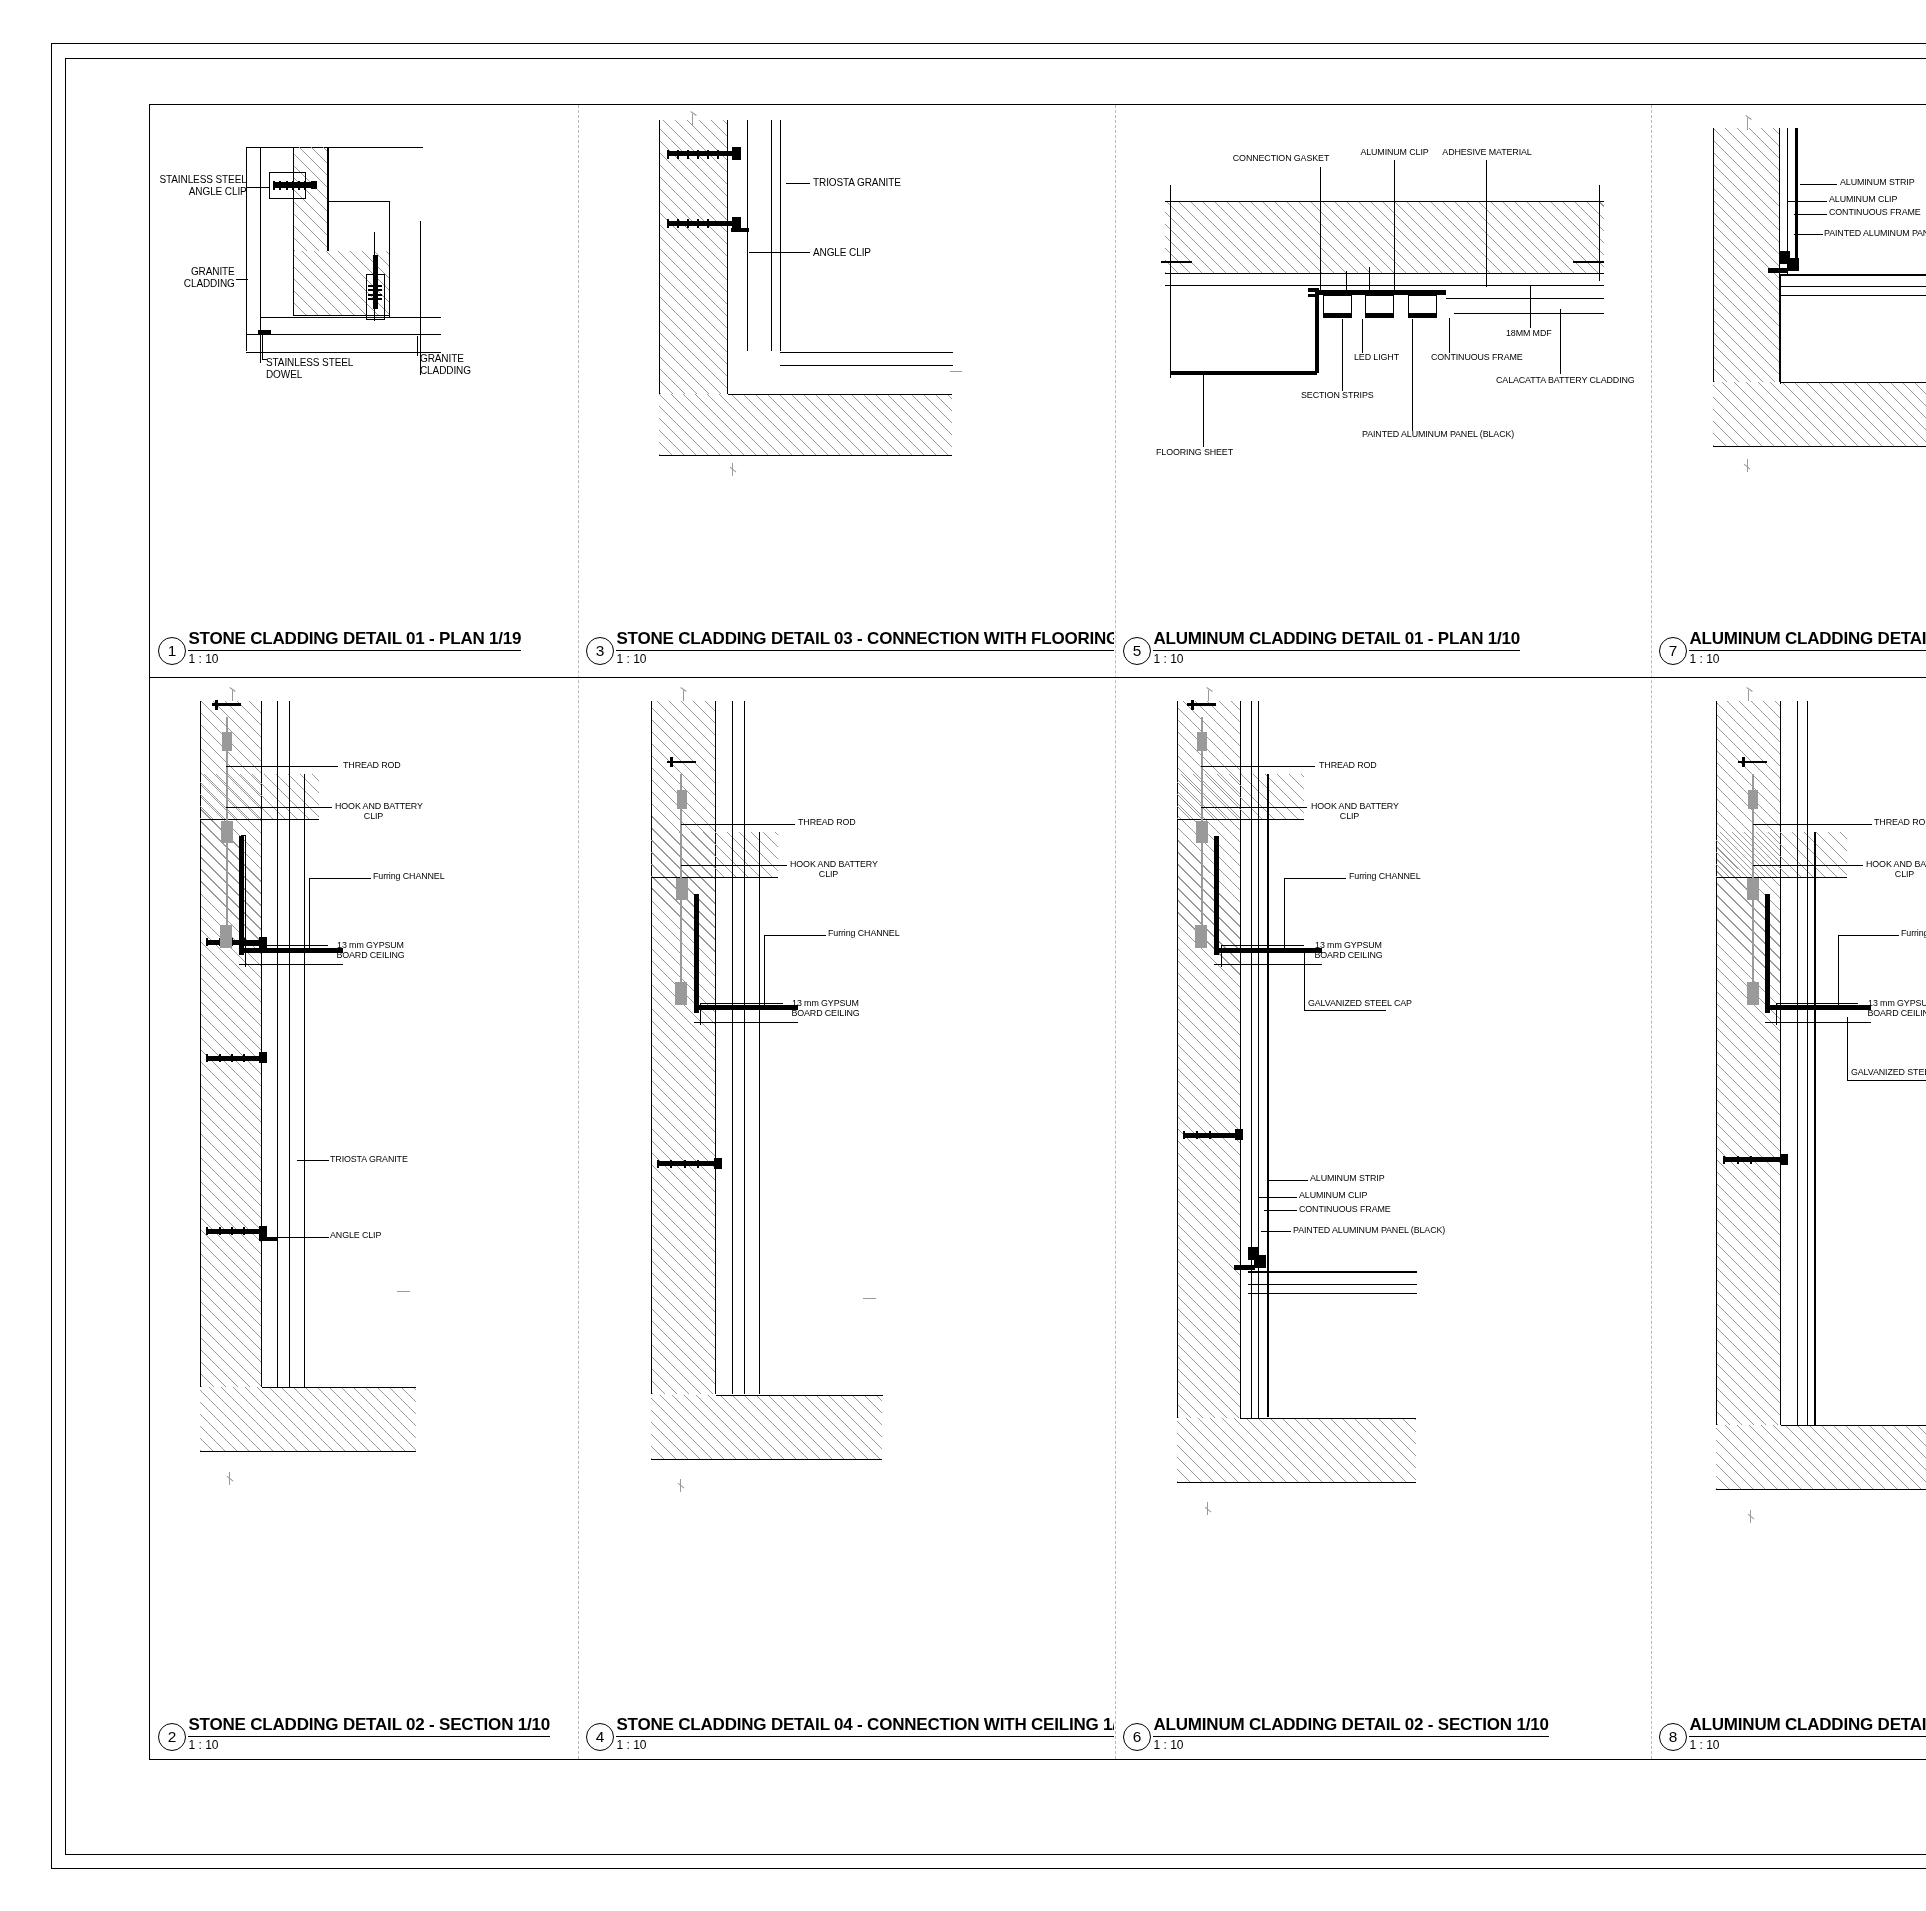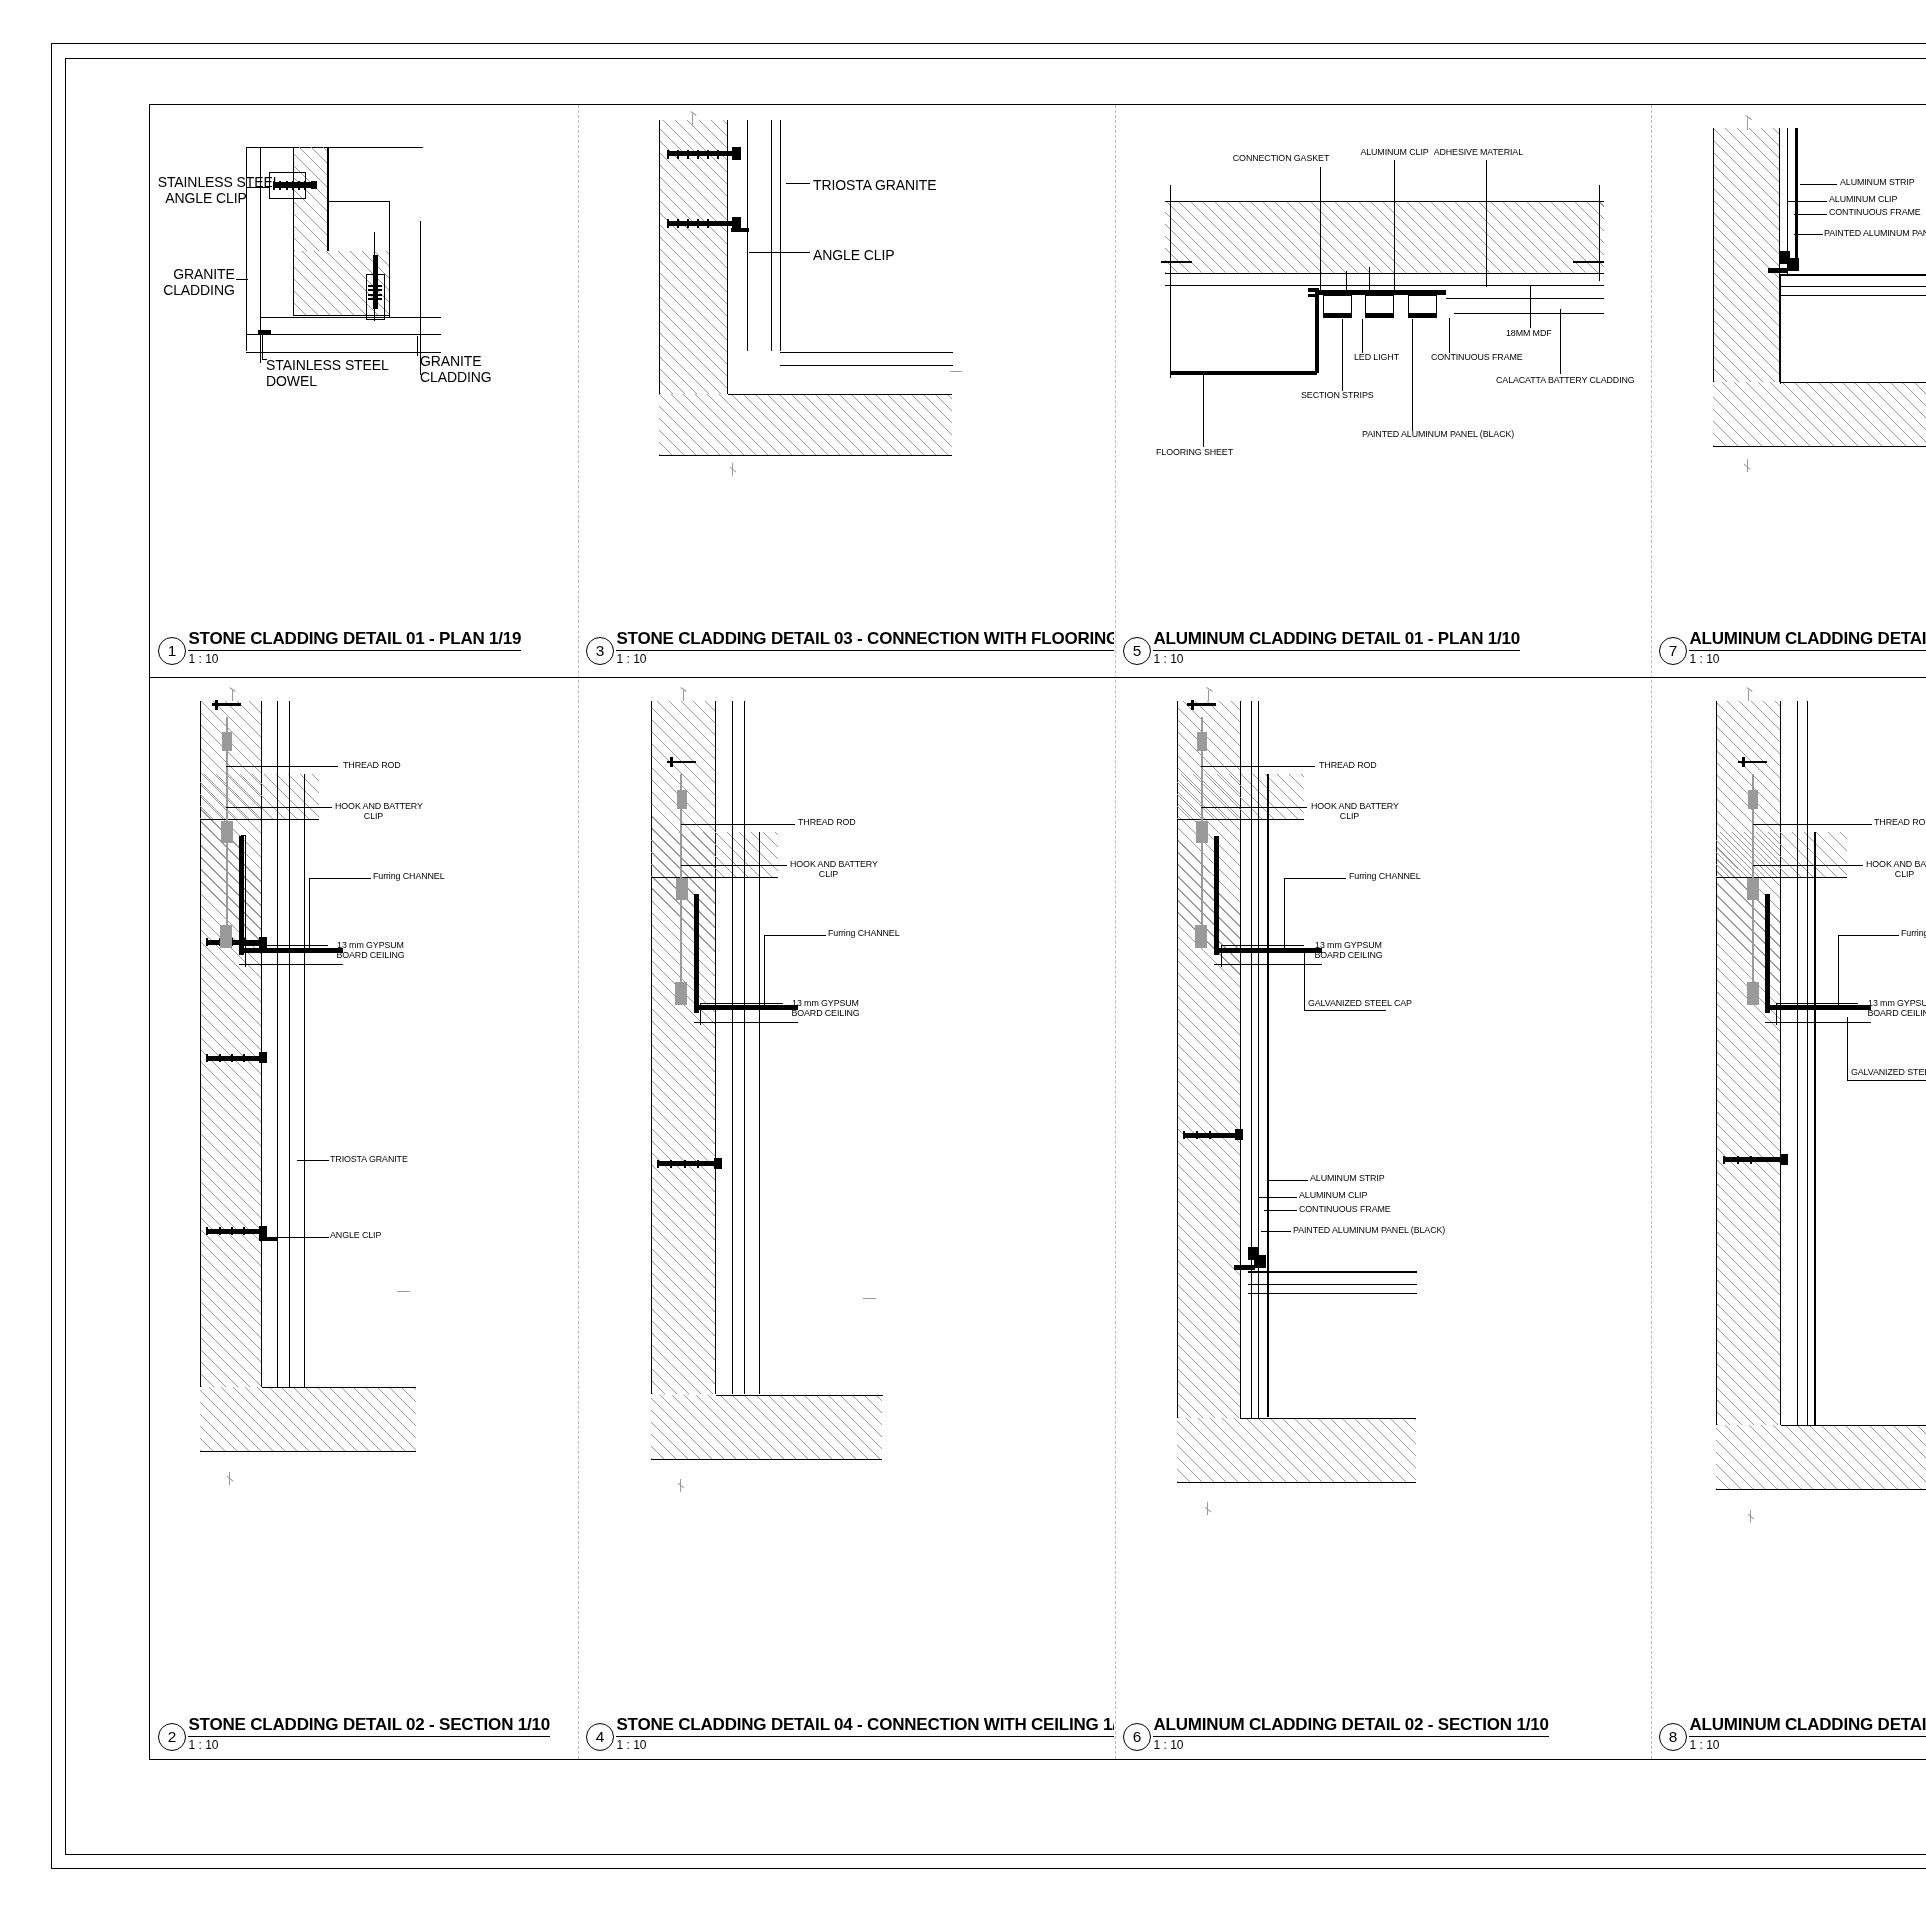--- a/index.html
+++ b/index.html
@@ -71,21 +71,21 @@
     line-height: 1.05;
   }
   .dtitle .rule {
     border-bottom: 1.5px solid #000; margin-top: 1.9px;
   }
   .dtitle .t2 { font-size: 12px; color: #000; margin-top: 1.5px; }
 
   
   .lbl {
     position: absolute;
-    font-size: 14px;
+    font-size: 10px;
     color: #000;
     white-space: pre;
     line-height: 1.16;
     letter-spacing: -0.1px;
   }
   .lbl.sm  { font-size: 8.9px; }
   .lbl.r   { text-align: right; }
   .lbl.c   { text-align: center; }
 
   
@@ -270,21 +270,21 @@
 
         <div class="blackbar" style="left:55px; top:266px; width:147px; height:3.5px;"></div>
         <div class="blackbar" style="left:200px; top:185px; width:3.5px; height:83px;"></div>
 
         <div class="lbl sm c" style="left:116px; top:48px; width:100px;">CONNECTION GASKET</div>
         <div class="ldr v" style="left:205px; top:62px; height:127px;"></div>
 
         <div class="lbl sm c" style="left:239px; top:42px; width:81px;">ALUMINUM CLIP</div>
         <div class="ldr v" style="left:279px; top:55px; height:134px;"></div>
 
-        <div class="lbl sm c" style="left:304px; top:42px; width:104px;text-align:right;">ADHESIVE MATERIAL</div>
+        <div class="lbl sm c" style="left:320px; top:42px; width:104px;">ADHESIVE MATERIAL</div>
         <div class="ldr v" style="left:371px; top:55px; height:127px;"></div>
 
         <div class="ldr v" style="left:254px; top:162px; height:28px;"></div>
         <div class="ldr v" style="left:231px; top:166px; height:24px;"></div>
 
         <div class="lbl sm" style="left:391px; top:223px;">18MM MDF</div>
         <div class="ldr v" style="left:415px; top:181px; height:42px;"></div>
 
         <div class="lbl sm" style="left:381px; top:270px;">CALACATTA BATTERY CLADDING</div>
         <div class="ldr v" style="left:445px; top:204px; height:65px;"></div>

